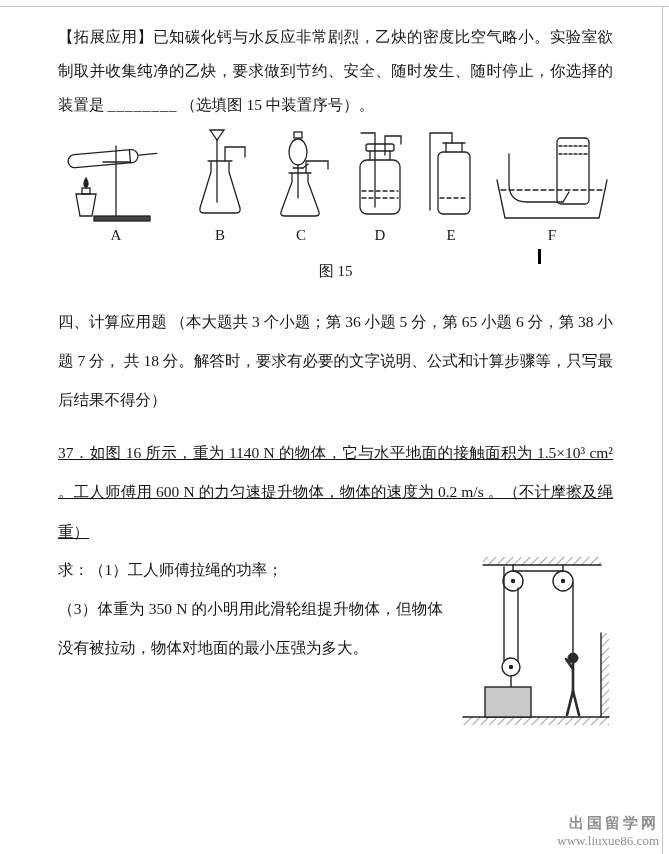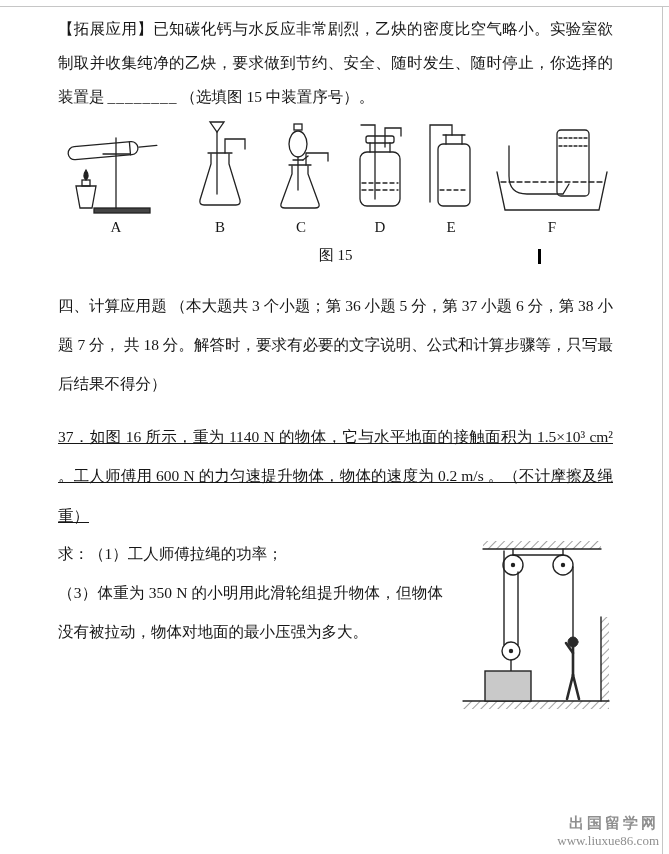--- a/index.html
+++ b/index.html
@@ -2,29 +2,29 @@
 <html><head>
 <meta charset="utf-8">
 <style>
   html,body{margin:0;padding:0;}
   body{
     width:669px;height:854px;background:#ffffff;position:relative;overflow:hidden;
     font-family:"Liberation Serif","DejaVu Serif",serif;color:#161616;
   }
   .frame-top{position:absolute;top:6px;left:0;width:669px;height:1px;background:#c6c6c6;}
   .frame-right{position:absolute;top:6px;right:6px;width:1px;height:848px;background:#c6c6c6;}
-  .content{padding:12px 56px 0 58px;}
+  .content{padding:20px 56px 0 58px;}
   .para{font-size:15.5px;line-height:2.2;text-align:justify;margin:0;}
   .p-intro{margin-bottom:6px;}
   .blank{display:inline-block;letter-spacing:1px;margin:0 3px;}
   .fig15{margin:4px 0 22px;}
   .apparatus-row{display:flex;align-items:flex-end;justify-content:space-between;padding:0 2px;}
   .apparatus{display:flex;flex-direction:column;align-items:center;}
   .ap-label{font-size:15px;margin-top:3px;}
-  .fig-caption{text-align:center;font-size:15px;margin-top:10px;}
+  .fig-caption{text-align:center;font-size:15px;margin-top:18px;}
   .sec4{line-height:2.5;margin-bottom:13px;}
   .q36{line-height:2.85;margin-bottom:30px;}
   .q37text{line-height:2.55;text-decoration:underline;}
   .req{line-height:2.5;}
   .fig16{float:right;width:158px;margin:4px 0 2px 12px;}
   .cursor-mark{position:absolute;left:538px;top:249px;width:3px;height:15px;background:#000;}
   .watermark{position:absolute;right:10px;bottom:5px;text-align:right;line-height:1.25;}
   .wm-cn{font-size:15px;font-weight:bold;color:#8f8f8f;letter-spacing:3px;}
   .wm-url{font-size:13px;color:#8f8f8f;text-align:center;}
   svg{display:block;}
@@ -131,21 +131,21 @@
             <path d="M16 26 L16 56 Q16 74 34 74 L70 74 L76 64"></path>
           </g>
         </svg>
         <div class="ap-label">F</div>
       </div>
 
     </div>
     <div class="fig-caption">图 15</div>
   </div>
 
-  <p class="para sec4">四、计算应用题 （本大题共 3 个小题；第 36 小题 5 分，第 37 小题 6 分，第 38 小题 7 分， 共 18 分。解答时，要求有必要的文字说明、公式和计算步骤等，只写最后结果不得分）</p>
+  <p class="para sec4">四、计算应用题 （本大题共 3 个小题；第 36 小题 5 分，第 65 小题 6 分，第 38 小题 7 分， 共 18 分。解答时，要求有必要的文字说明、公式和计算步骤等，只写最后结果不得分）</p>
 
 
   <div class="q37-block">
     <p class="para q37text">37．如图 16 所示，重为 1140 N 的物体，它与水平地面的接触面积为 1.5×10³ cm² 。工人师傅用 600 N 的力匀速提升物体，物体的速度为 0.2 m/s 。（不计摩擦及绳重）</p>
 
     <div class="fig16">
       <svg width="158" height="172" viewBox="0 0 158 172">
         <defs>
           <pattern id="hatch16" width="6" height="6" patternUnits="userSpaceOnUse" patternTransform="rotate(45)">
             <line x1="0" y1="0" x2="0" y2="6" stroke="#444" stroke-width="1"></line>

